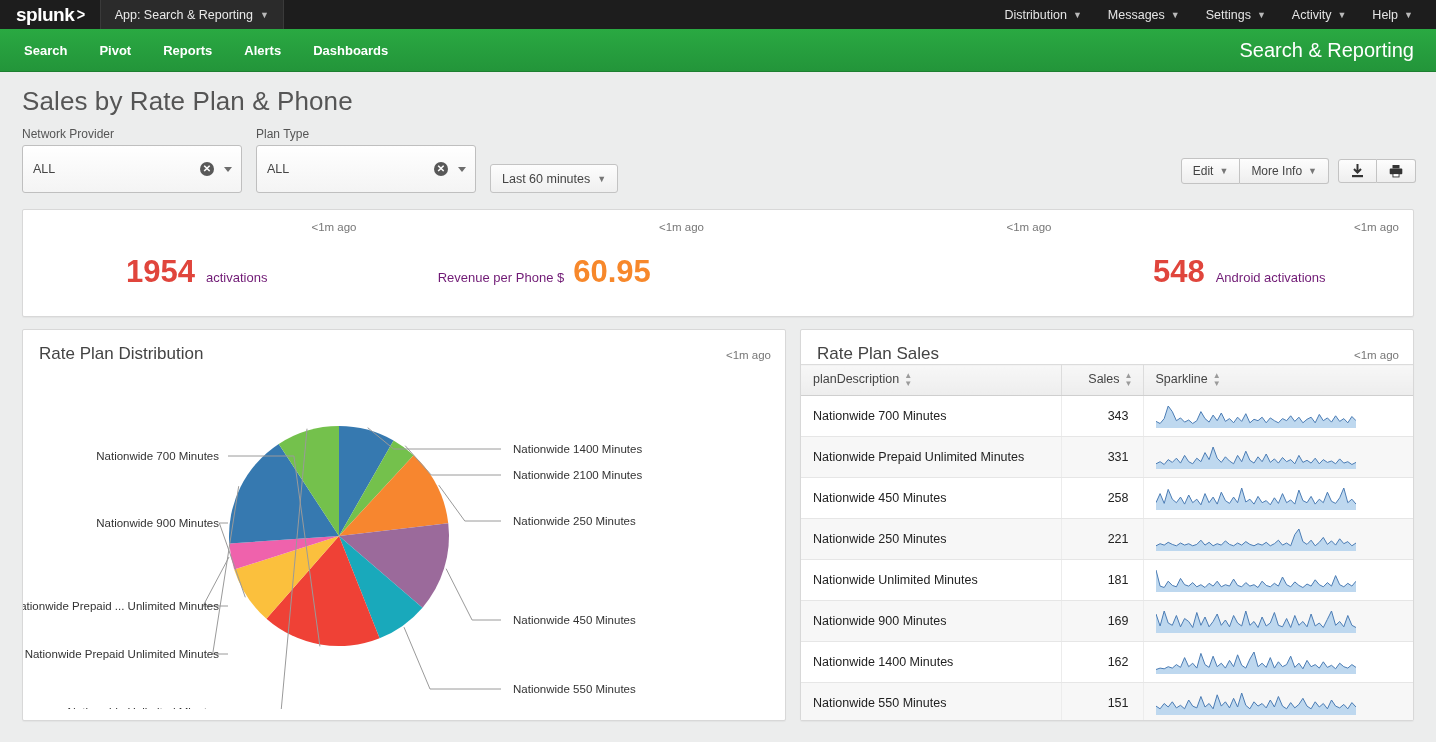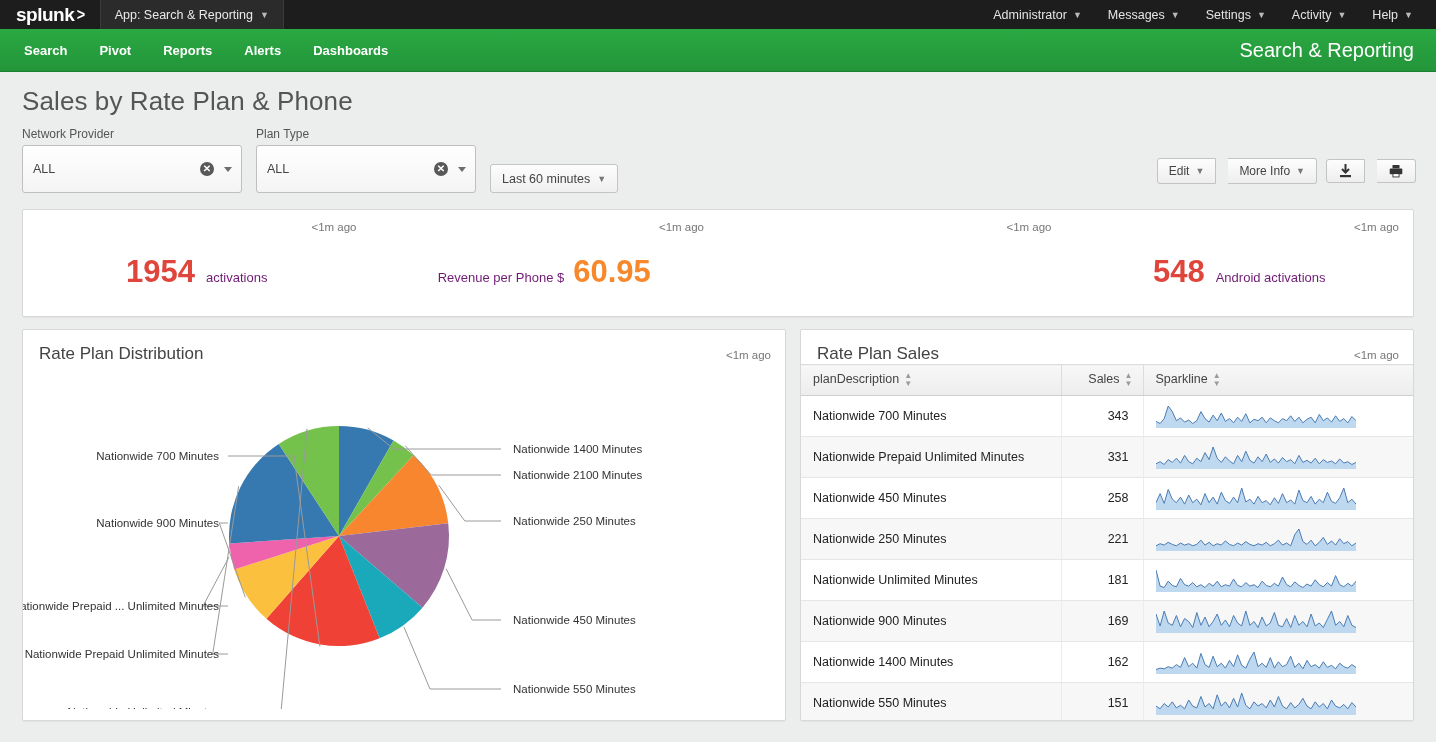--- a/index.html
+++ b/index.html
@@ -71,21 +71,21 @@
     position:relative;
   }
   .page-title {
     font-size:26px; color:#555; font-weight:normal;
     margin:0 0 10px 0; letter-spacing:.1px;
   }
   .head-actions {
     position:absolute; right:20px; top:86px;
     display:flex; align-items:center; gap:9px;
   }
-  .btn-group { display:flex;gap:12px; }
+  .btn-group { display:flex; }
   .btn {
     background:linear-gradient(#fdfdfd,#eeeeee);
     border:1px solid #c3c3c3;
     font-size:12px; color:#444;
     padding:5px 11px; line-height:14px;
     display:flex; align-items:center;
   }
   .btn:first-child { border-radius:3px 0 0 3px; }
   .btn:last-child  { border-radius:0 3px 3px 0; border-left:none; }
   .btn .dd { margin-left:6px; font-size:9px; color:#777; }
@@ -222,21 +222,21 @@
   <div class="logo">
     <span>splunk</span>
       <span class="caret-mark">&gt;</span>
   </div>
   <div class="app-pill">
     <span>App: Search &amp; Reporting</span>
     <span class="dd">▼</span>
   </div>
   <div class="topnav-right">
     <div class="item">
-      <span>Administrator</span>
+      <span>Distribution</span>
       <span class="dd">▼</span>
     </div>
     <div class="item">
       <span>Messages</span>
       <span class="dd">▼</span>
     </div>
     <div class="item">
       <span>Settings</span>
       <span class="dd">▼</span>
     </div>

